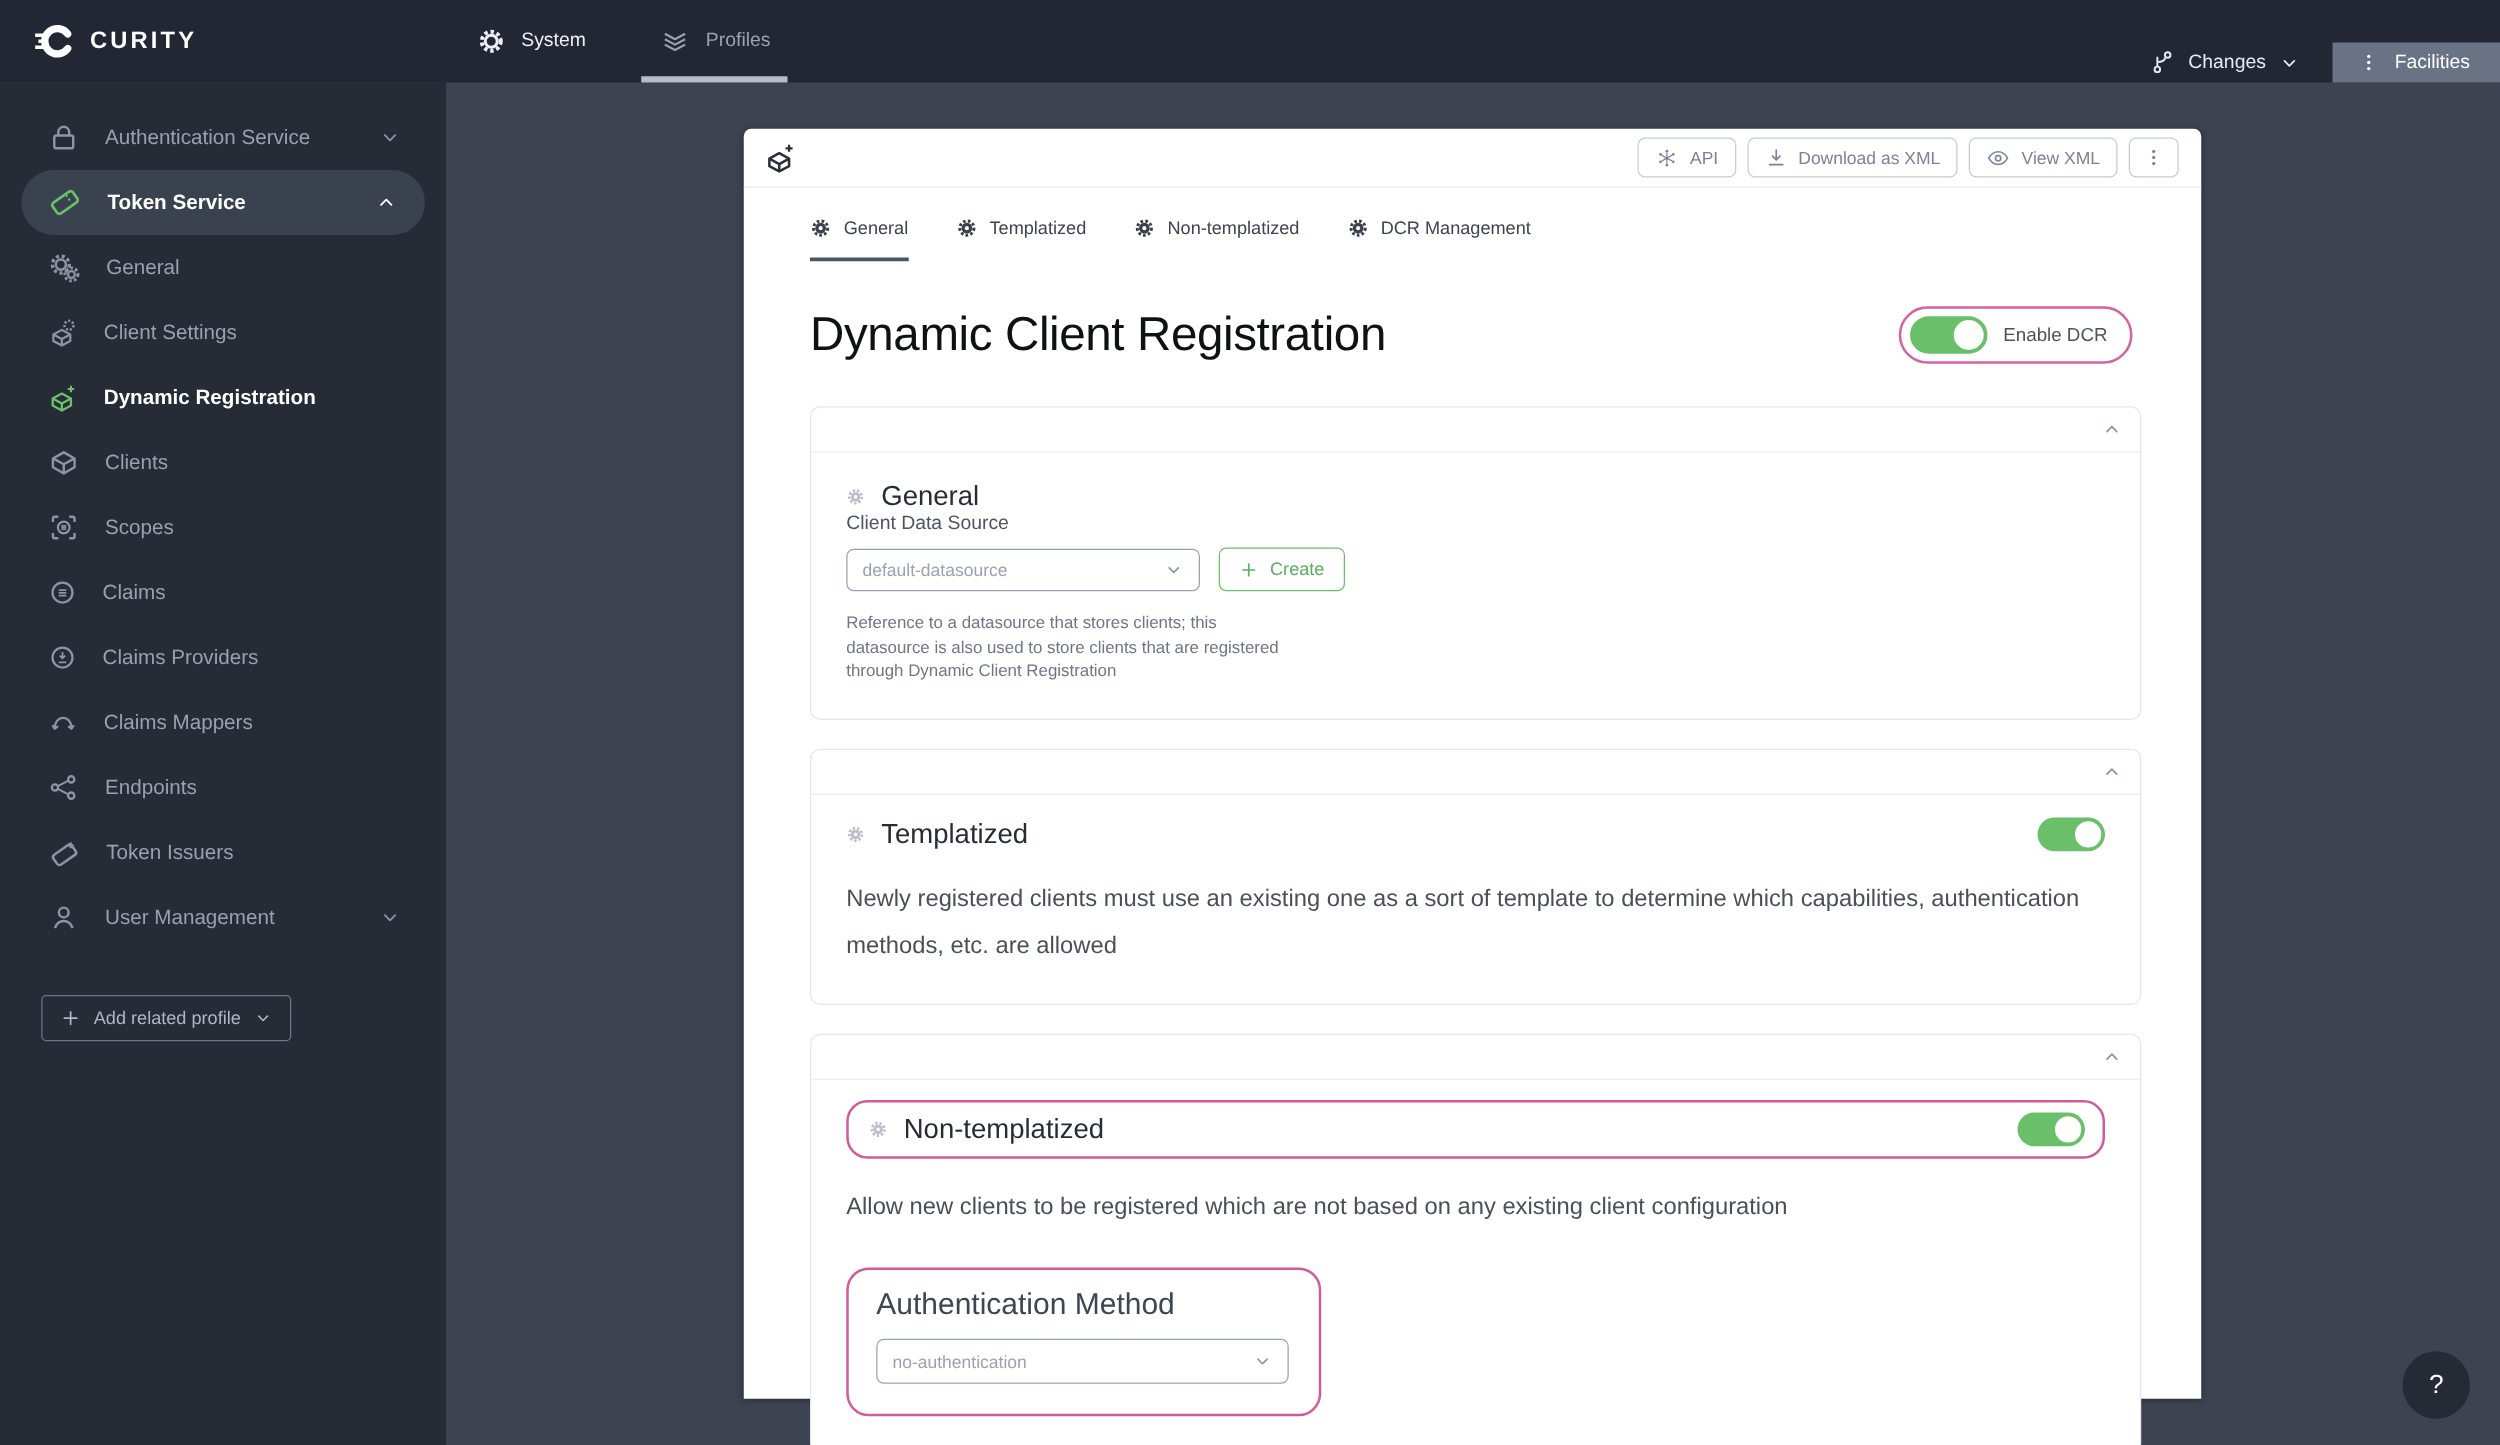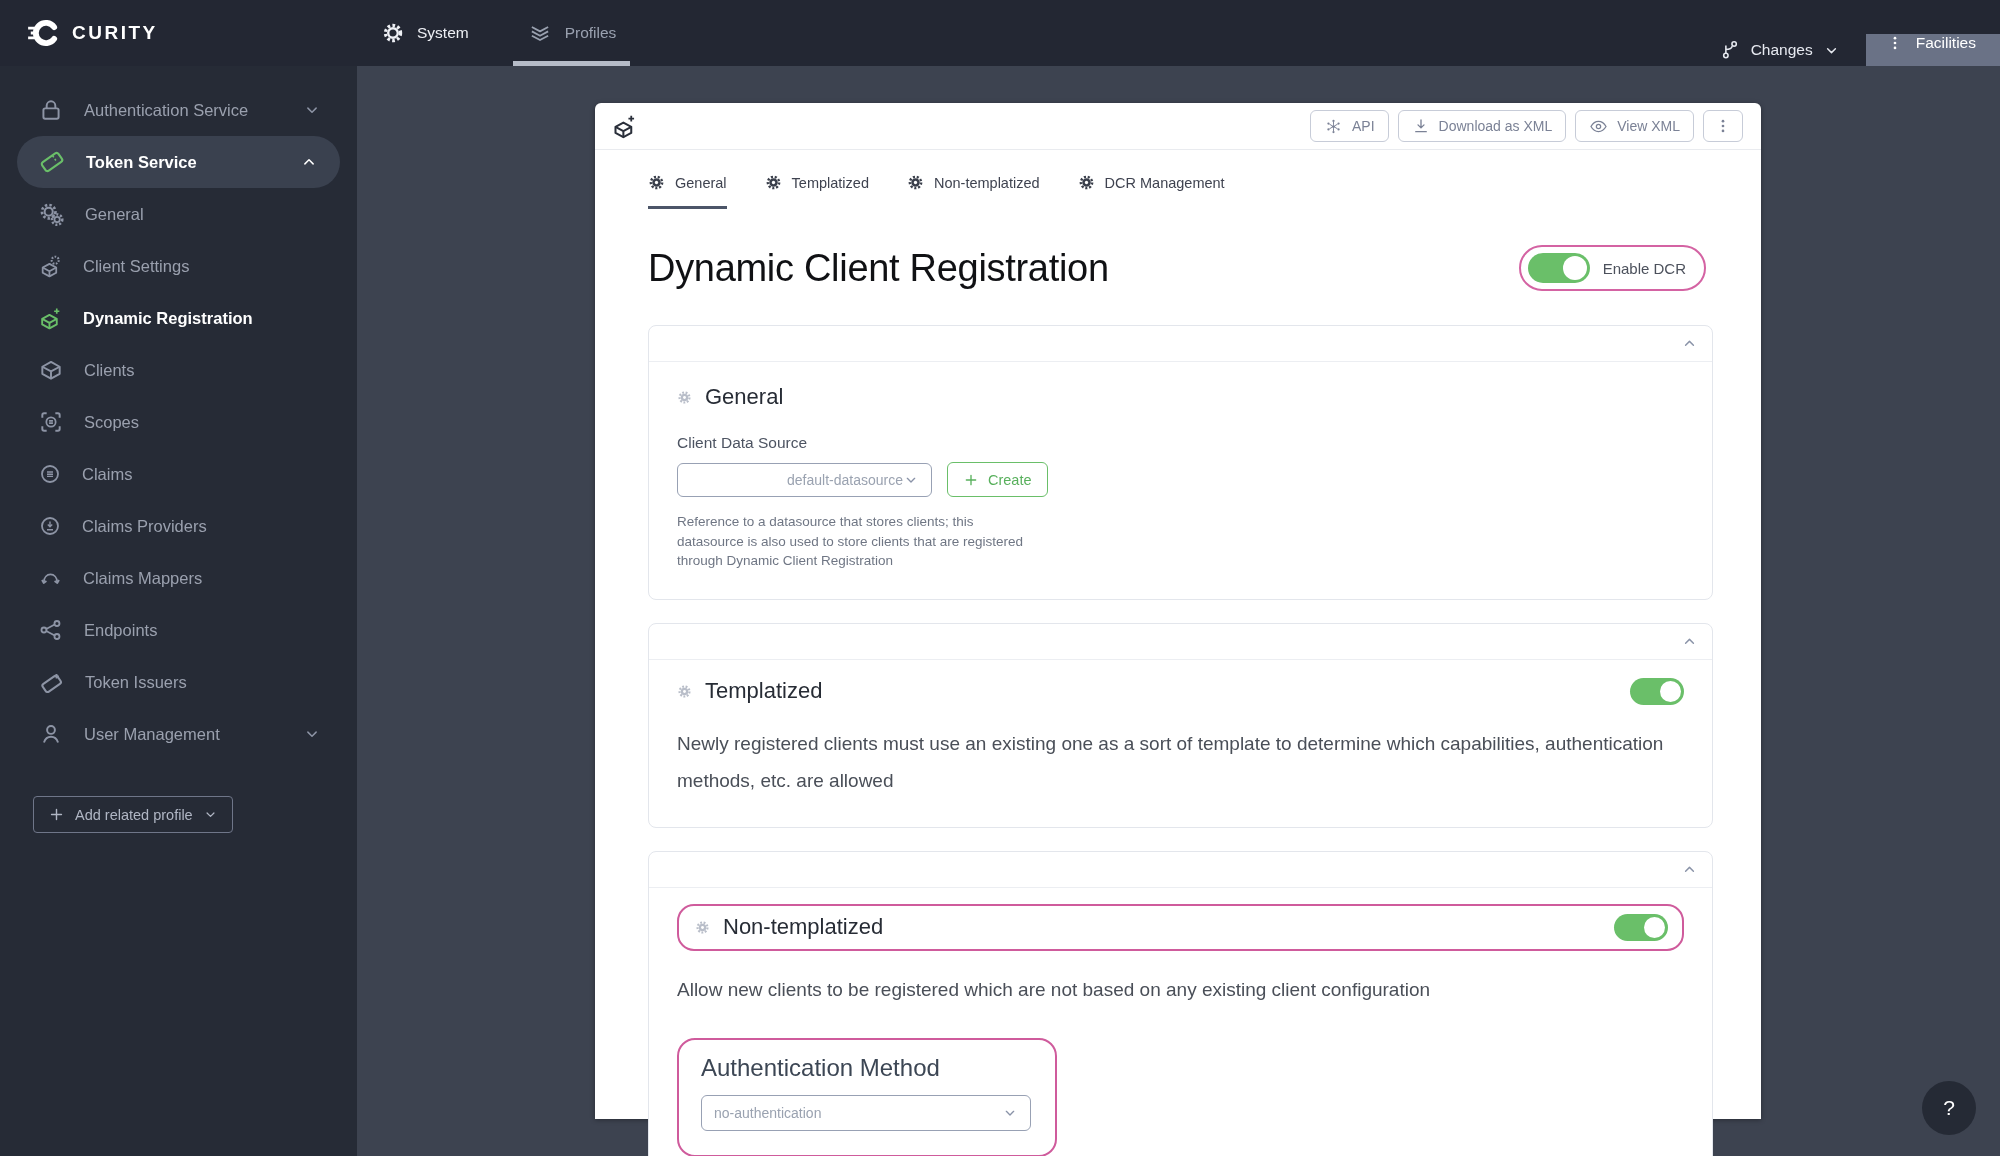--- a/index.html
+++ b/index.html
@@ -14,21 +14,21 @@
   .brand-name { color:#fff; font-size:19px; font-weight:bold; letter-spacing:2.5px; }
   .topnav { display:flex; align-items:stretch; gap:10px; }
   .topnav-item { position:relative; display:flex; align-items:center; gap:12px;
     padding:0 24px; font-size:15.5px; color:#eef0f5; cursor:pointer; }
   .topnav-item.dim { color:#9aa1b0; }
   .topnav-item .underline { position:absolute; left:10px; right:10px; bottom:0;
     height:5px; background:#b6bcc8; }
   .top-right { margin-left:auto; display:flex; align-items:stretch;margin-top:34px; }
   .top-action { display:flex; align-items:center; gap:10px; color:#e6e9f0;
     font-size:15.5px; padding:0 26px; cursor:pointer; }
-  .facilities { background:#6a7286; color:#fff; display:flex; align-items:flex-start;
+  .facilities { background:#6a7286; color:#fff; display:flex; align-items:center;
     gap:12px; padding:0 24px 0 20px; font-size:15.5px; cursor:pointer; }
   .icon { flex:0 0 auto; }
 
   
   .sidebar { position:absolute; top:66px; left:0; width:357px; height:1090px;
     background:#262b36; padding-top:18px; }
   .side-item { position:relative; height:52px; display:flex; align-items:center;
     gap:20px; padding-left:38px; color:#9aa0ae; font-size:16.5px; cursor:pointer; }
   .side-item.nested { }
   .side-item.active-pill { background:#3a414f; border-radius:26px; margin:0 17px;
@@ -80,26 +80,26 @@
   .section { border:1px solid #e3e6ec; border-radius:8px; margin-bottom:23px; background:#fff; }
   .collapse-strip { height:36px; display:flex; align-items:center; justify-content:flex-end;
     padding-right:14px; border-bottom:1px solid #eceef2; }
   .collapse-btn { background:none; border:none; color:#8a93a8; cursor:pointer; line-height:0; }
   .section-body { padding:22px 28px 28px 28px; }
   .sec-head { display:flex; align-items:center; gap:13px; }
   .sec-head .gear { color:#b9bec9; }
   .sec-title { font-size:22px; color:#272c35; font-weight:500; }
   .sec-head-row { display:flex; align-items:center; justify-content:space-between; }
 
-  .field-label { font-size:15.5px; color:#4d5462; margin-top:24px; }
+  .field-label { font-size:15.5px; color:#4d5462; }
   .controls-row { display:flex; align-items:center; gap:15px; margin-top:10px; }
   .select { display:flex; align-items:center; justify-content:space-between;
     border:1px solid #98a1b4; border-radius:6px; height:34px; padding:0 12px;
     font-size:14px; color:#9aa2b0; background:#fff; cursor:pointer; }
-  .select.w255 { width:255px;justify-content:flex-end; }
+  .select.w255 { width:283px; }
   .select.w330 { width:330px; height:36px; }
   .select .chev { color:#8a93a8; }
   .create-btn { display:inline-flex; align-items:center; gap:9px; height:35px;
     border:1.5px solid #6abf69; border-radius:6px; background:#fff; color:#58b05c;
     font-size:14.5px; padding:0 15px; cursor:pointer; font-family:inherit; }
   .helper { max-width:352px; font-size:13.5px; line-height:19.5px; color:#6f7684; margin-top:15px; }
 
   .sec-desc { font-size:19px; line-height:37px; color:#4a4f58; margin-top:20px; }
 
   .pink-row { display:flex; align-items:center; justify-content:space-between;

